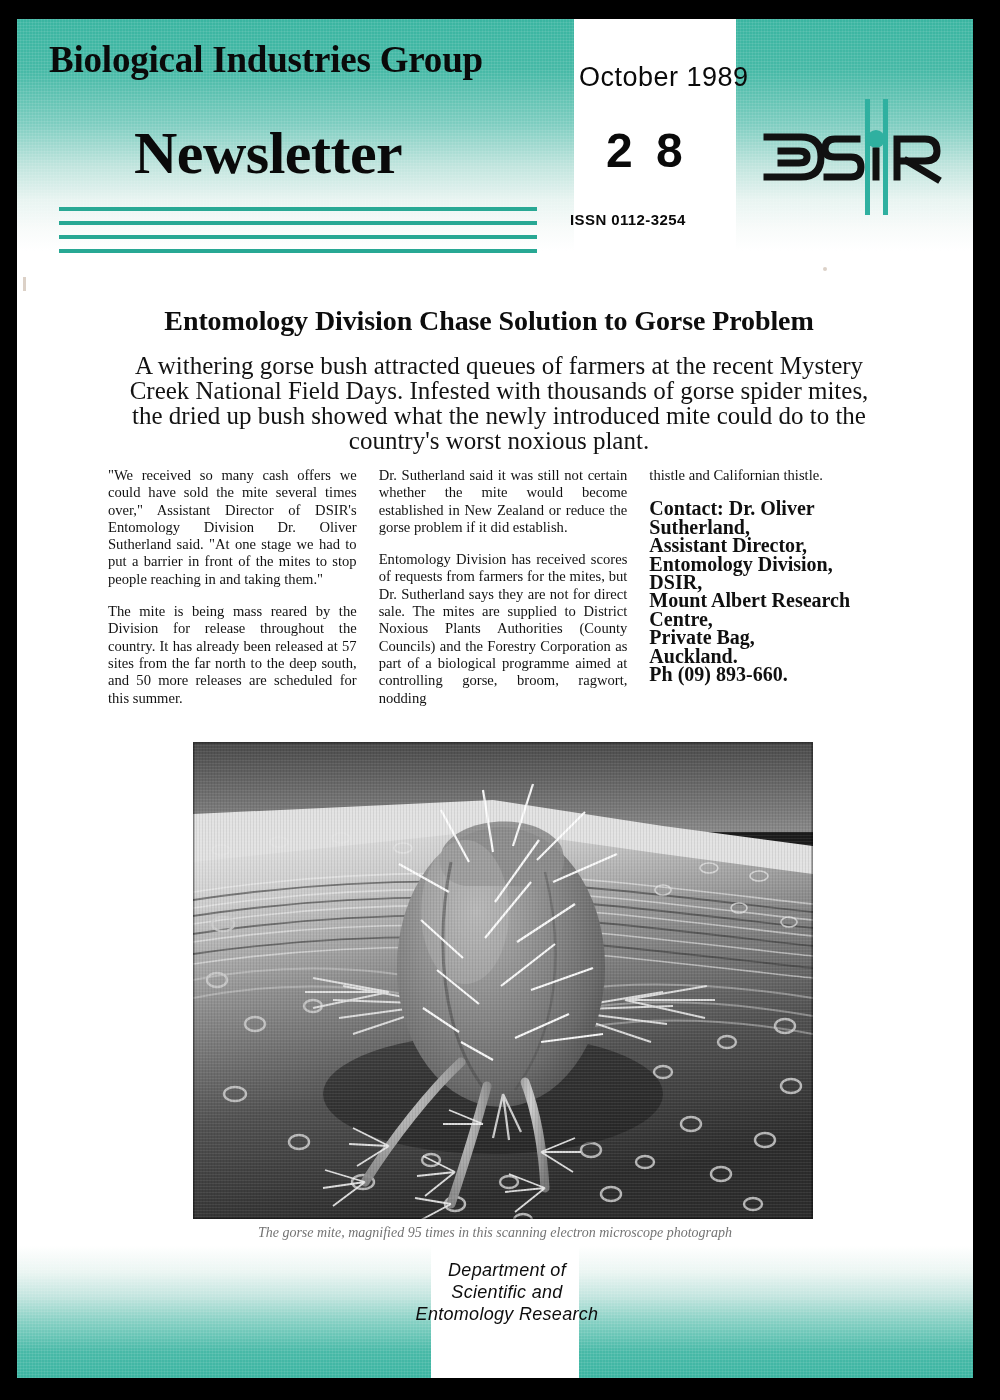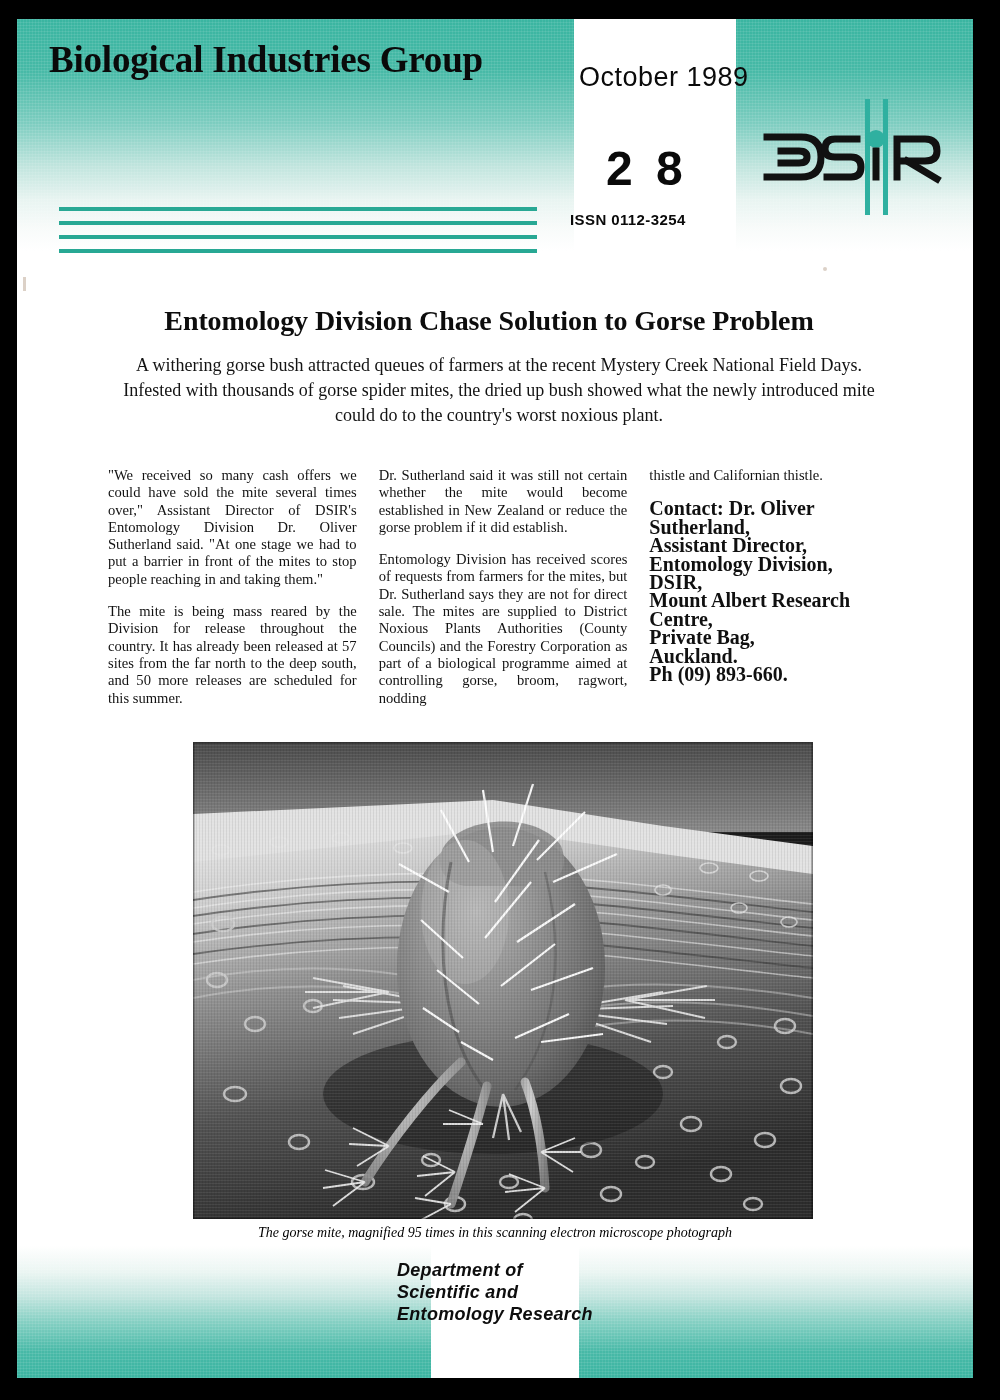--- a/index.html
+++ b/index.html
@@ -83,21 +83,20 @@
     letter-spacing: 0.5px;
     white-space: nowrap;
   }
   #mh-issue {
     left: 589px; top: 104px;
     font-family: "Liberation Sans", sans-serif;
     font-size: 48px;
     font-weight: bold;
     letter-spacing: 5px;
     white-space: nowrap;
-    margin-top: 18px;
   }
   #mh-issn {
     left: 553px; top: 192px;
     font-family: "Liberation Sans", sans-serif;
     font-size: 15px;
     font-weight: bold;
     letter-spacing: 0.4px;
     white-space: nowrap;
   }
 
@@ -130,21 +129,21 @@
     font-weight: bold;
     color: #0d0d0d;
     letter-spacing: -0.1px;
   }
 
   #standfirst {
     position: absolute;
     left: 96px; top: 334px;
     width: 772px;
     text-align: center;
-    font-size: 18px;
+    font-size: 25px;
     line-height: 25px;
     color: #131313;
   }
 
   
   #columns {
     position: absolute;
     left: 91px; top: 448px;
     width: 790px;
     display: flex;
@@ -178,21 +177,21 @@
   }
   #photo-svg { display: block; width: 620px; height: 477px; }
 
   #caption {
     position: absolute;
     left: 0; top: 1206px;
     width: 956px;
     text-align: center;
     font-size: 14px;
     font-style: italic;
-    color: #000000;
+    color: #737373;
   }
 
   
   #footer {
     position: absolute;
     left: 0; bottom: 0;
     width: 956px;
     height: 132px;
     background:
       linear-gradient(to top,
@@ -218,43 +217,45 @@
     width: 148px;
     height: 132px;
     background: #ffffff;
     z-index: 2;
   }
   #footer-dept {
     position: absolute;
     left: 380px; top: 13px;
     width: 220px;
     z-index: 3;
+    text-align: center;
     font-family: "Liberation Sans", sans-serif;
     font-size: 18px;
     font-style: italic;
-    font-weight: bold;
+    font-weight: normal;
     line-height: 22px;
     color: #0d0d0d;
     letter-spacing: 0.3px;
   }
   #footer-dept span { display: block; white-space: nowrap; }
 
   
   .artifact { position: absolute; background: #b9a48f; opacity: .5; z-index: 4; }
 </style>
 </head>
 <body>
 
 <div id="page">
 
   <div id="masthead">
     <div id="masthead-white-strip"></div>
 
     <div class="mh-text" id="mh-group">Biological Industries Group</div>
 
+    <div class="mh-text" id="mh-newsletter">Newsletter</div>
 
     <div class="mh-text" id="mh-date">October  1989</div>
 
     <div class="mh-text" id="mh-issue">2 8</div>
 
     <div class="mh-text" id="mh-issn">ISSN  0112-3254</div>
 
     <div id="mh-rules">
       <div class="rule"></div>
       <div class="rule"></div>

